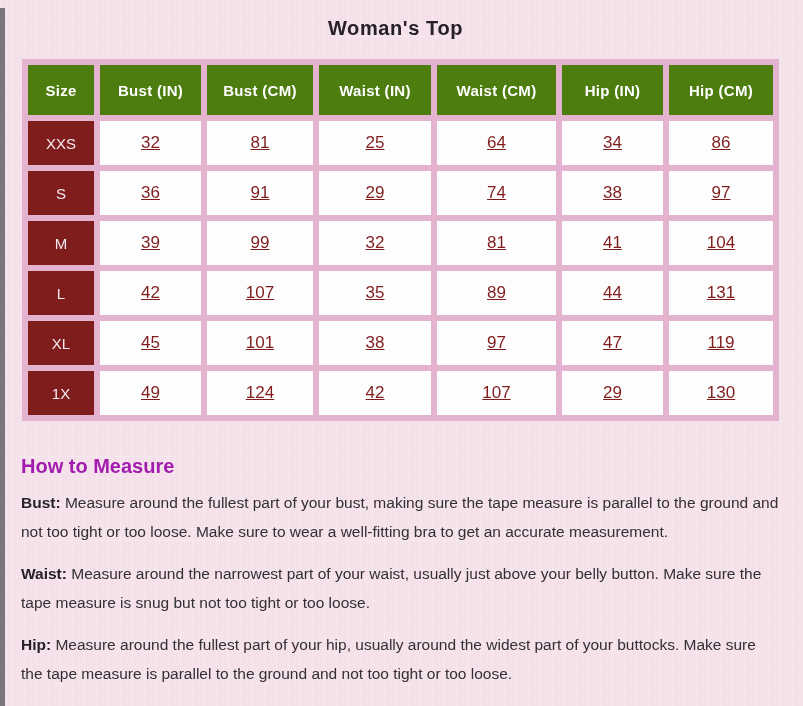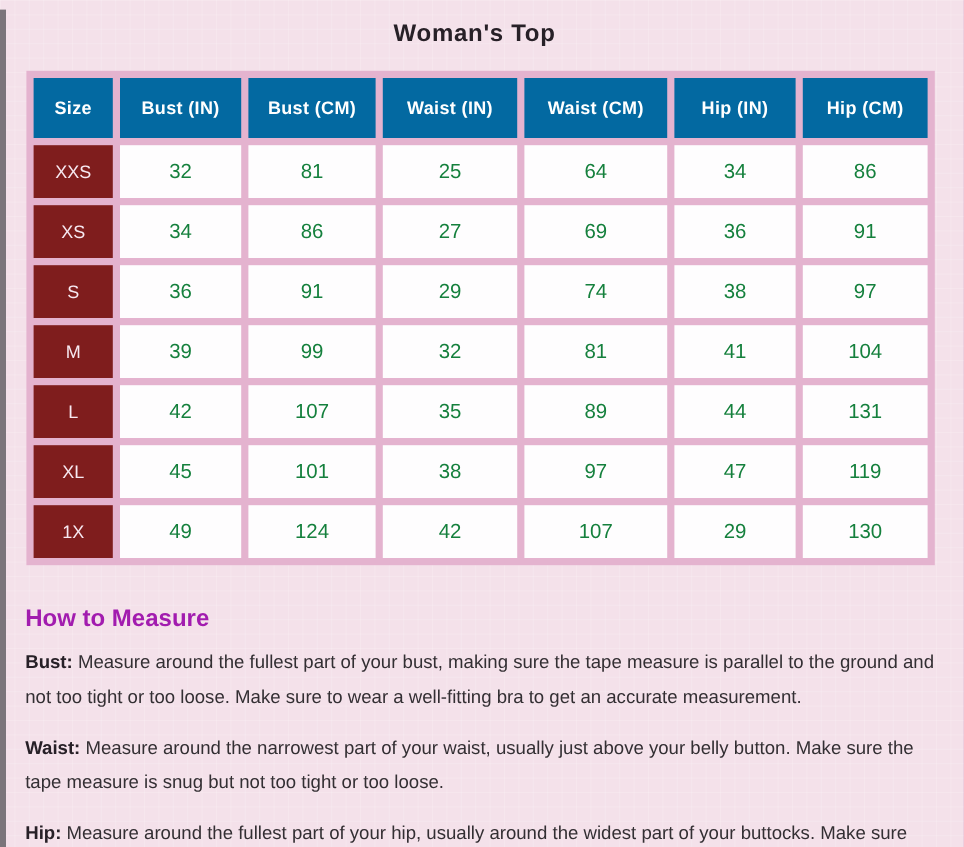--- a/index.html
+++ b/index.html
@@ -39,42 +39,43 @@
   table.size-chart {
     table-layout: fixed;
     width: 757px;
     margin-left: 22px;
     border-collapse: separate;
     border-spacing: 6px;
     background: #e4b3cf;
   }
   table.size-chart thead th {
     height: 48px;
-    background: #0369a1;
+    background: #4d7c0f;
     color: #ffffff;
     font-size: 15px;
     font-weight: 700;
     letter-spacing: .3px;
     text-align: center;
   }
   table.size-chart tbody th.size-cell {
     height: 42px;
     background: #7f1d1d;
     color: #f7e9f1;
     font-size: 15px;
     font-weight: 400;
     text-align: center;
   }
   table.size-chart tbody td {
     height: 42px;
     background: #fefdfe;
-    color: #15803d;
+    color: #7f1d1d;
     font-size: 17px;
     font-weight: 400;
     text-align: center;
+    text-decoration: underline;
   }
   .measure-section {
     padding: 0 21px;
   }
   h2.measure-heading {
     margin: 34px 0 10px 0;
     font-size: 20px;
     font-weight: 800;
     color: #a21caf;
   }
@@ -122,29 +123,20 @@
       <tr>
         <th class="size-cell">XXS</th>
         <td>32</td>
         <td>81</td>
         <td>25</td>
         <td>64</td>
         <td>34</td>
         <td>86</td>
       </tr>
       <tr>
-        <th class="size-cell">XS</th>
-        <td>34</td>
-        <td>86</td>
-        <td>27</td>
-        <td>69</td>
-        <td>36</td>
-        <td>91</td>
-      </tr>
-      <tr>
         <th class="size-cell">S</th>
         <td>36</td>
         <td>91</td>
         <td>29</td>
         <td>74</td>
         <td>38</td>
         <td>97</td>
       </tr>
       <tr>
         <th class="size-cell">M</th>

